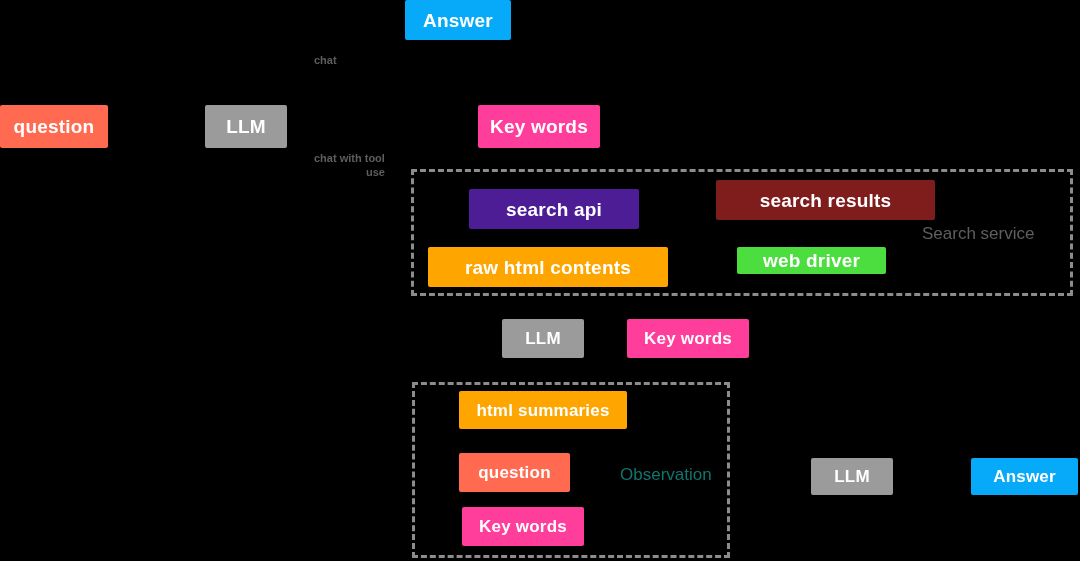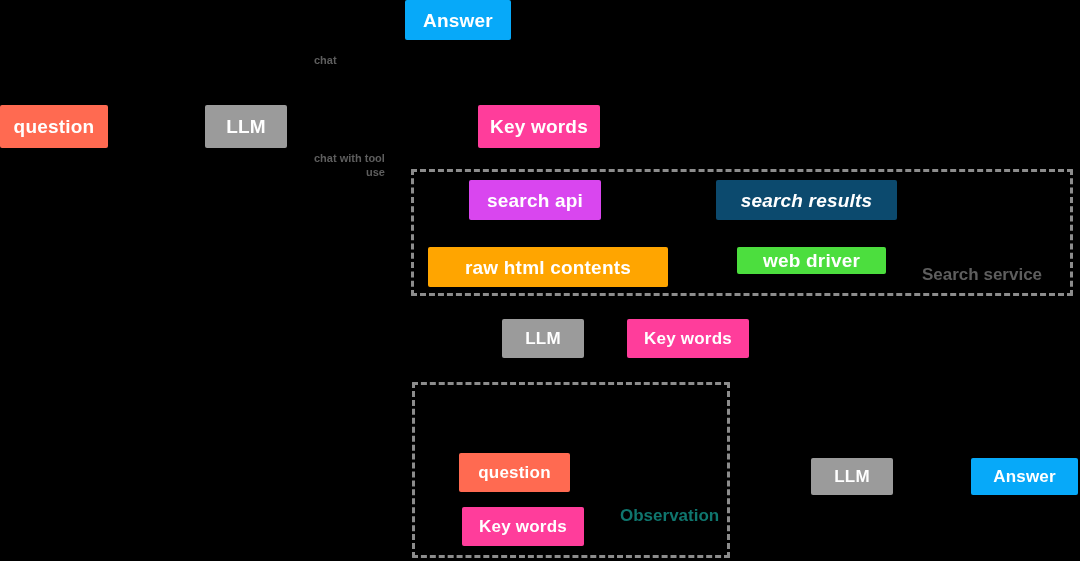--- a/index.html
+++ b/index.html
@@ -38,25 +38,24 @@
     position: absolute;
     box-sizing: border-box;
     border: 3px dashed #8c8c8c;
     background: transparent;
     border-radius: 1px;
   }
   .group-label {
     position: absolute;
     color: #5e5e5e;
     font-size: 17px;
-    font-weight: 700;
+    font-weight: 400;
     white-space: nowrap;
     line-height: 1;
     user-select: none;
-    margin-top: 41px;
   }
   .edge-label {
     position: absolute;
     color: #5e5e5e;
     font-size: 11px;
     font-weight: 700;
     line-height: 1.25;
     user-select: none;
     margin-left: 8px;
   }
@@ -72,23 +71,24 @@
     <div class="group-label" style="left: 922px; top: 225px; color: rgb(94, 94, 94);">Search service</div>
     <div class="group-box" style="left: 412px; top: 382px; width: 318px; height: 176px; border-color: rgb(140, 140, 140);"></div>
     <div class="group-label" style="left: 620px; top: 466px; color: #0f766e;">Observation</div>
     <div class="edge-label" style="left: 306px; top: 54px; color: rgb(94, 94, 94); white-space: pre-line;">chat</div>
     <div class="edge-label centered" style="left: 306px; top: 152px; color: rgb(94, 94, 94); white-space: pre-line;">chat with tool
 use</div>
     <div class="node" style="left: 0px; top: 105px; width: 108px; height: 43px; background: rgb(255, 106, 81); color: rgb(255, 255, 255);">question</div>
     <div class="node" style="left: 205px; top: 105px; width: 82px; height: 43px; background: rgb(155, 155, 155); color: rgb(255, 255, 255);">LLM</div>
     <div class="node" style="left: 405px; top: 0px; width: 106px; height: 40px; background: rgb(7, 169, 249); color: rgb(255, 255, 255);">Answer</div>
     <div class="node" style="left: 478px; top: 105px; width: 122px; height: 43px; background: rgb(255, 61, 155); color: rgb(255, 255, 255);">Key words</div>
-    <div class="node" style="left: 469px; top: 180px; width: 132px; height: 40px; background: #d946ef; color: rgb(255, 255, 255);">search api</div>
-    <div class="node" style="left: 716px; top: 180px; width: 181px; height: 40px; background: #0c4a6e; color: rgb(255, 255, 255); font-style: italic;">search results</div>
+    <div class="node" style="left: 469px; top: 189px; width: 170px; height: 40px; background: #4c1d95; color: rgb(255, 255, 255);">search api</div>
+    <div class="node" style="left: 716px; top: 180px; width: 219px; height: 40px; background: #7f1d1d; color: rgb(255, 255, 255);">search results</div>
     <div class="node" style="left: 428px; top: 247px; width: 240px; height: 40px; background: rgb(255, 165, 0); color: rgb(255, 255, 255);">raw html contents</div>
     <div class="node" style="left: 737px; top: 247px; width: 149px; height: 27px; background: rgb(76, 222, 62); color: rgb(255, 255, 255);">web driver</div>
     <div class="node small" style="left: 502px; top: 319px; width: 82px; height: 39px; background: rgb(155, 155, 155); color: rgb(255, 255, 255);">LLM</div>
     <div class="node small" style="left: 627px; top: 319px; width: 122px; height: 39px; background: rgb(255, 61, 155); color: rgb(255, 255, 255);">Key words</div>
+    <div class="node small" style="left: 459px; top: 391px; width: 168px; height: 38px; background: rgb(255, 165, 0); color: rgb(255, 255, 255);">html summaries</div>
     <div class="node small" style="left: 459px; top: 453px; width: 111px; height: 39px; background: rgb(255, 106, 81); color: rgb(255, 255, 255);">question</div>
     <div class="node small" style="left: 462px; top: 507px; width: 122px; height: 39px; background: rgb(255, 61, 155); color: rgb(255, 255, 255);">Key words</div>
     <div class="node small" style="left: 811px; top: 458px; width: 82px; height: 37px; background: rgb(155, 155, 155); color: rgb(255, 255, 255);">LLM</div>
     <div class="node small" style="left: 971px; top: 458px; width: 107px; height: 37px; background: rgb(7, 169, 249); color: rgb(255, 255, 255);">Answer</div>
   </div>
 
 </body></html>

